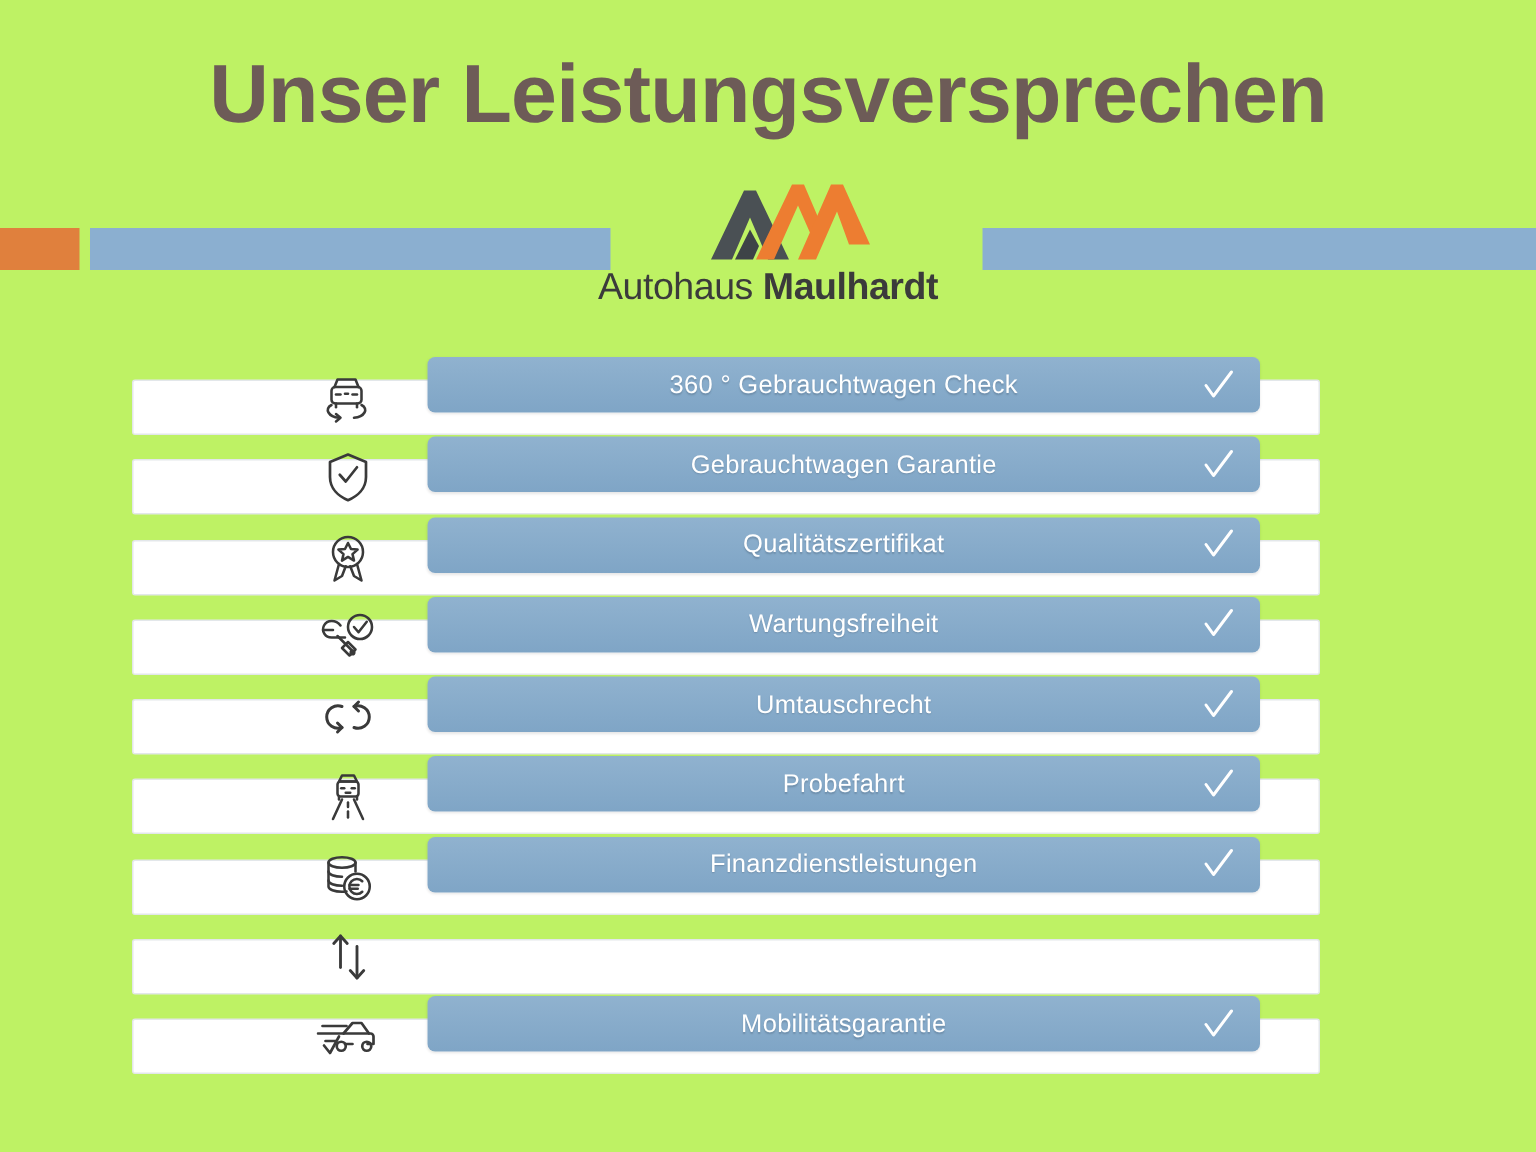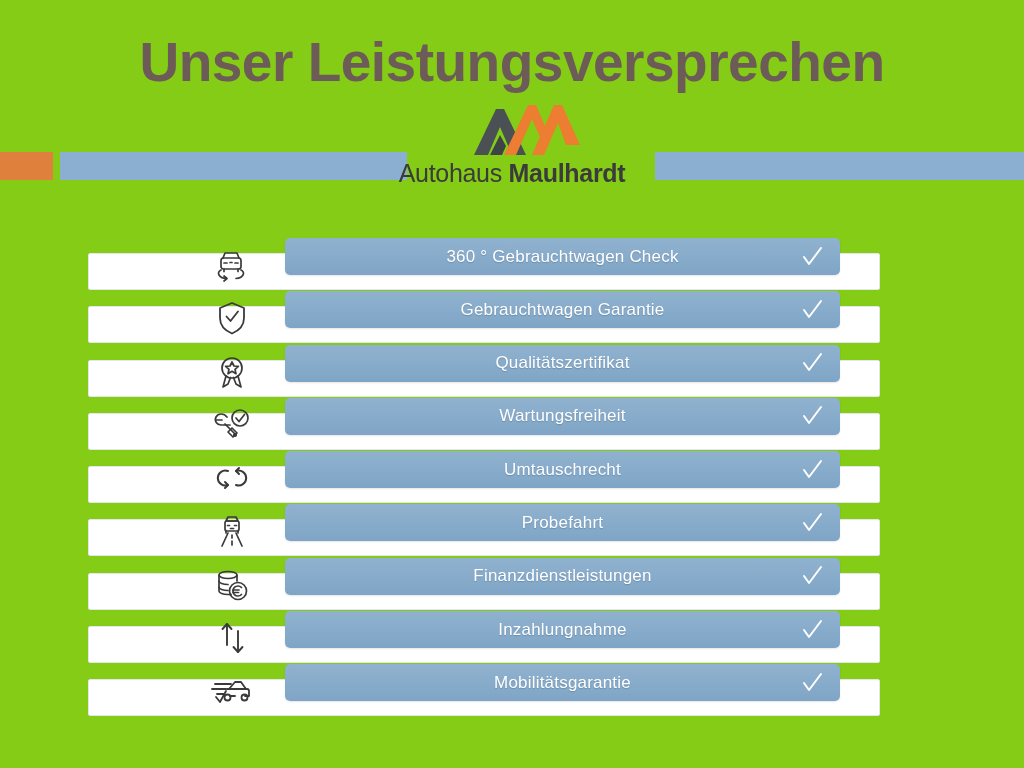--- a/index.html
+++ b/index.html
@@ -7,21 +7,21 @@
     margin: 0; padding: 0;
     width: 1024px; height: 768px;
     background: #ffffff;
     font-family: "Liberation Sans", sans-serif;
     overflow: hidden;
   }
   .slide {
     position: relative;
     width: 1024px;
     height: 768px;
-    background: #84cc16;
+    background: #bef264;
   }
 
   
   .title {
     position: absolute;
     left: 0; right: 0;
     top: 34px;
     text-align: center;
     font-size: 55px;
     font-weight: bold;
@@ -48,21 +48,21 @@
     position: absolute;
     left: 655px; top: 152px;
     width: 369px; height: 28px;
     background: #8bafd0;
   }
 
   
   .logo {
     position: absolute;
     left: 50%;
-    top: 99px;
+    top: 117px;
     transform: translateX(-50%);
     width: 300px;
     text-align: center;
   }
   .logo-mark {
     display: block;
     margin: 0 auto;
     width: 136px;
     height: 58px;
   }
@@ -328,28 +328,20 @@
     <div class="row">
       <div class="row-box"></div>
       <div class="row-icon">
         <svg width="32" height="38" viewBox="0 0 32 38" fill="none" stroke="#3a3a3a" stroke-width="1.9" stroke-linecap="round" stroke-linejoin="round">
           <line x1="11" y1="26" x2="11" y2="5"></line>
           <path d="M6.5 10 L11 5 L15.5 10"></path>
           <line x1="22" y1="12" x2="22" y2="33"></line>
           <path d="M17.5 28 L22 33 L26.5 28"></path>
         </svg>
       </div>
-      <div class="pill">
-        <span class="pill-label">Inzahlungnahme</span>
-        <span class="pill-check">
-          <svg width="24" height="24" viewBox="0 0 24 24" fill="none" stroke="#ffffff" stroke-width="2" stroke-linecap="round" stroke-linejoin="round">
-              <path d="M4 12 L9 19 L21 3"></path>
-            </svg>
-        </span>
-      </div>
     </div>
 
     <div class="row">
       <div class="row-box"></div>
       <div class="row-icon">
         <svg width="42" height="32" viewBox="0 0 42 32" fill="none" stroke="#3a3a3a" stroke-width="1.8" stroke-linecap="round" stroke-linejoin="round">
           <path d="M18 14 L24 7 h6 l5 7"></path>
           <path d="M16 14 H36 a2 2 0 0 1 2 2 v5 h-4"></path>
           <path d="M24 21 H19"></path>
           <circle cx="16.5" cy="22.5" r="3"></circle>

